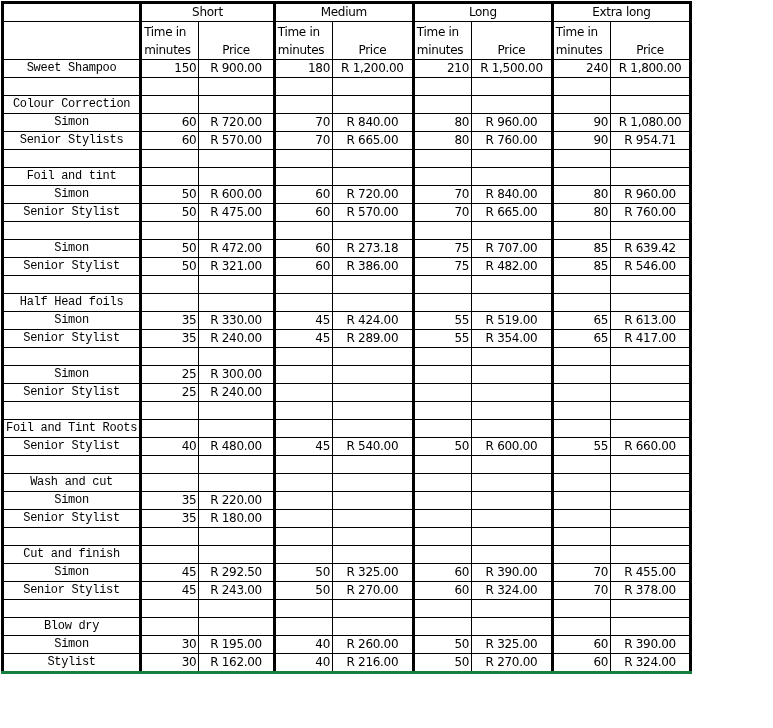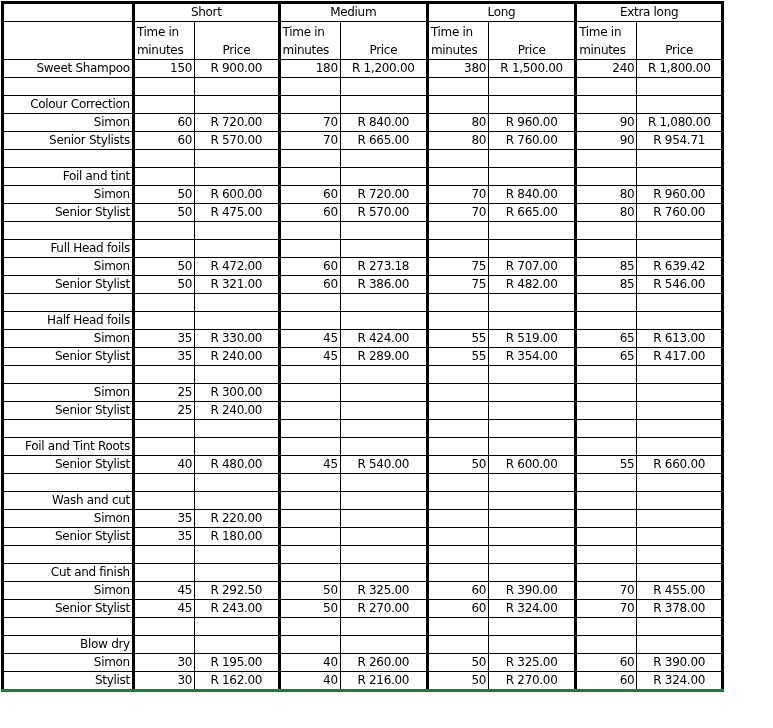--- a/index.html
+++ b/index.html
@@ -1,24 +1,24 @@
 <!DOCTYPE html>
 <html><head>
 <meta charset="utf-8">
 <style>
   html, body { margin: 0; padding: 0; background: #ffffff; }
   body { width: 773px; height: 728px; position: relative; overflow: hidden;
          font-family: "DejaVu Sans", "Liberation Sans", sans-serif; font-size: 12px; color: #000; }
-  #sheet { position: absolute; left: 0; top: 0; width: 692px; height: 705px; padding-left: 32px; }
+  #sheet { position: absolute; left: 0; top: 0; width: 692px; height: 705px; }
   table { border-collapse: collapse; table-layout: fixed; position: absolute; left: 1px; top: 1px; }
   td { border: 1px solid #000; padding: 0 2px; height: 17px; line-height: 17px; white-space: nowrap;
        overflow: hidden; font-size: 12px; letter-spacing: -0.3px; }
   td.num { text-align: right; }
   td.price { text-align: center; }
-  td.label { text-align: right; }
+  td.label { text-align: center; font-family: Liberation Mono, monospace; }
   td.ctr { text-align: center; }
   td.thickR { border-right: 3px solid #000; }
   tr.first td { border-top: 3px solid #000; }
   tr.last td { border-bottom: 3px solid #15803d; }
   td.outL { border-left: 3px solid #000; }
   tr.hdr2 td { height: 37px; vertical-align: bottom; line-height: 18px; }
   td.timehdr { white-space: normal; line-height: 18px; }
 </style>
 </head>
 <body>
@@ -54,21 +54,21 @@
         <td class="ctr thickR">Price</td>
         <td class="timehdr">Time in minutes</td>
         <td class="ctr thickR">Price</td>
       </tr>
     <tr>
           <td class="label outL thickR">Sweet Shampoo</td>
           <td class="num">150</td>
           <td class="price thickR">R 900.00</td>
           <td class="num">180</td>
           <td class="price thickR">R 1,200.00</td>
-          <td class="num">380</td>
+          <td class="num">210</td>
           <td class="price thickR">R 1,500.00</td>
           <td class="num">240</td>
           <td class="price thickR">R 1,800.00</td>
         </tr>
         <tr>
           <td class="label outL thickR"></td>
           <td class="num"></td>
           <td class="price thickR"></td>
           <td class="num"></td>
           <td class="price thickR"></td>
@@ -149,31 +149,20 @@
           <td class="price thickR">R 475.00</td>
           <td class="num">60</td>
           <td class="price thickR">R 570.00</td>
           <td class="num">70</td>
           <td class="price thickR">R 665.00</td>
           <td class="num">80</td>
           <td class="price thickR">R 760.00</td>
         </tr>
         <tr>
           <td class="label outL thickR"></td>
-          <td class="num"></td>
-          <td class="price thickR"></td>
-          <td class="num"></td>
-          <td class="price thickR"></td>
-          <td class="num"></td>
-          <td class="price thickR"></td>
-          <td class="num"></td>
-          <td class="price thickR"></td>
-        </tr>
-        <tr>
-          <td class="label outL thickR">Full Head foils</td>
           <td class="num"></td>
           <td class="price thickR"></td>
           <td class="num"></td>
           <td class="price thickR"></td>
           <td class="num"></td>
           <td class="price thickR"></td>
           <td class="num"></td>
           <td class="price thickR"></td>
         </tr>
         <tr>

